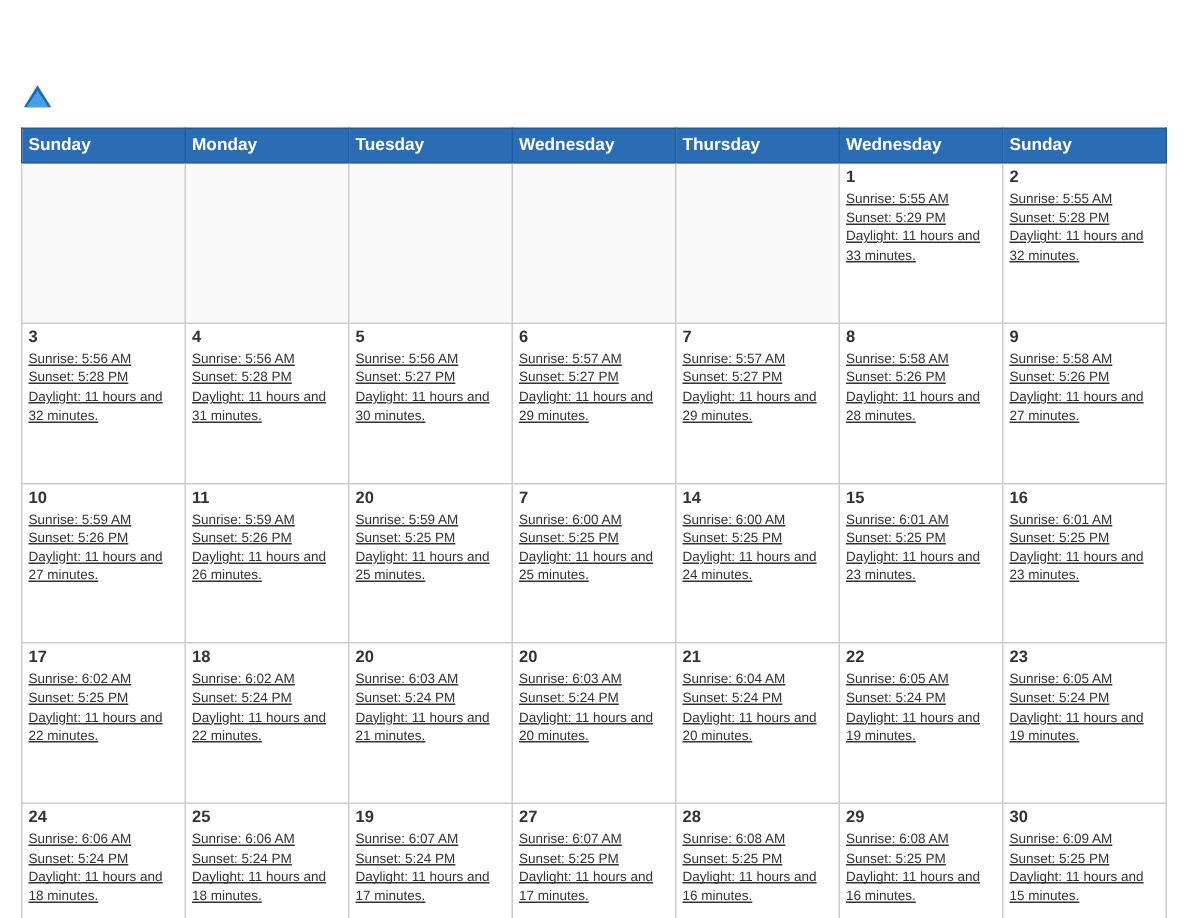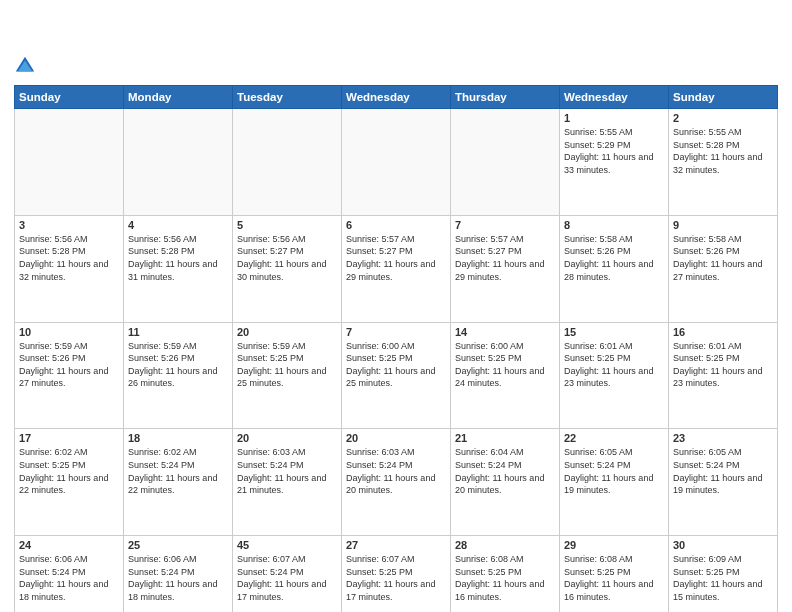--- a/index.html
+++ b/index.html
@@ -93,20 +93,21 @@
     .day-number {
       font-weight: bold;
       font-size: 11px;
       display: block;
       margin-bottom: 2px;
     }
     .day-info {
       font-size: 9px;
       line-height: 1.4;
       color: #333;
+      text-decoration: underline;
     }
   </style>
 </head>
 <body>
 
 <div class="page">
   <div class="header">
     <div class="logo">
       <svg class="logo-icon" viewBox="0 0 24 24" xmlns="http://www.w3.org/2000/svg">
         <polygon points="12,2 22,18 2,18" fill="#1a6bbf"></polygon>
@@ -344,21 +345,21 @@
       </td>
           <td>
         <span class="day-number">25</span>
         <div class="day-info">
           Sunrise: 6:06 AM<br>
           Sunset: 5:24 PM<br>
           Daylight: 11 hours and 18 minutes.
         </div>
       </td>
           <td>
-        <span class="day-number">45</span>
+        <span class="day-number">19</span>
         <div class="day-info">
           Sunrise: 6:07 AM<br>
           Sunset: 5:24 PM<br>
           Daylight: 11 hours and 17 minutes.
         </div>
       </td>
           <td>
         <span class="day-number">27</span>
         <div class="day-info">
           Sunrise: 6:07 AM<br>

